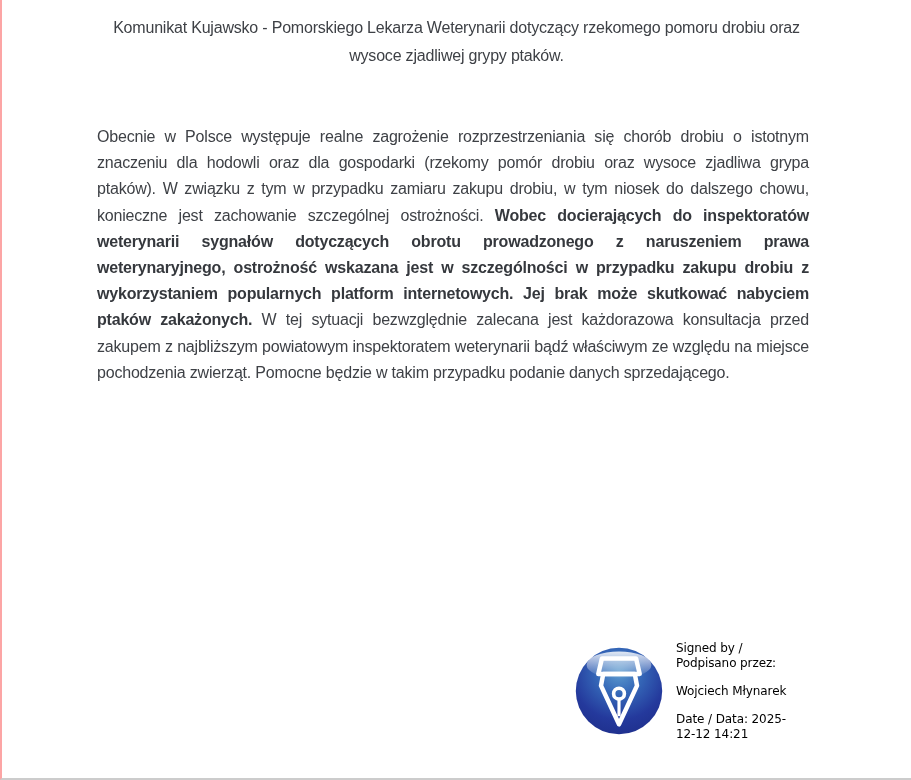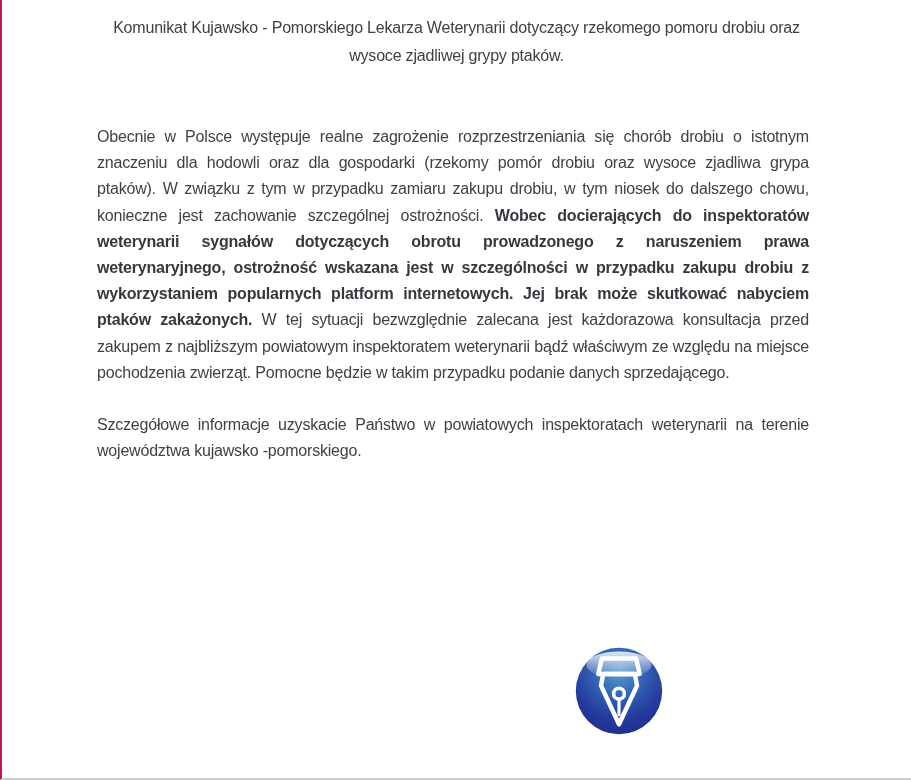--- a/index.html
+++ b/index.html
@@ -2,21 +2,21 @@
 <html><head>
 <meta charset="utf-8">
 <style>
   * { margin: 0; padding: 0; box-sizing: border-box; }
   html, body { background: #ffffff; }
   .page {
     position: relative;
     width: 911px;
     height: 780px;
     background: #ffffff;
-    border-left: 2px solid #be185d;
+    border-left: 2px solid #fca5a5;
     border-bottom: 2px solid #cccccc;
     overflow: hidden;
     font-family: "Liberation Sans", sans-serif;
     color: #3e4146;
   }
   .doc-title {
     margin: 14px auto 0 auto;
     width: 700px;
     text-align: center;
     font-size: 16px;
@@ -63,21 +63,20 @@
 </style>
 </head>
 <body>
 
 <div class="page">
 
   <h1 class="doc-title">Komunikat Kujawsko - Pomorskiego Lekarza Weterynarii dotyczący rzekomego pomoru drobiu oraz wysoce zjadliwej grypy ptaków.</h1>
 
   <div class="doc-body">
     <p><span>Obecnie w Polsce występuje realne zagrożenie rozprzestrzeniania się chorób drobiu o istotnym znaczeniu dla hodowli oraz dla gospodarki (rzekomy pomór drobiu oraz wysoce zjadliwa grypa ptaków). W związku z tym w przypadku zamiaru zakupu drobiu, w tym niosek do dalszego chowu, konieczne jest zachowanie szczególnej ostrożności. </span><span class="emphasis">Wobec docierających do inspektoratów weterynarii sygnałów dotyczących obrotu prowadzonego z naruszeniem prawa weterynaryjnego, ostrożność wskazana jest w szczególności w przypadku zakupu drobiu z wykorzystaniem popularnych platform internetowych. Jej brak może skutkować nabyciem ptaków zakażonych.</span><span> W tej sytuacji bezwzględnie zalecana jest każdorazowa konsultacja przed zakupem z najbliższym powiatowym inspektoratem weterynarii bądź właściwym ze względu na miejsce pochodzenia zwierząt. Pomocne będzie w takim przypadku podanie danych sprzedającego.</span></p>
-    <p>Szczegółowe informacje uzyskacie Państwo w powiatowych inspektoratach weterynarii na terenie województwa kujawsko -pomorskiego.</p>
   </div>
 
   <div class="signature">
     <svg class="sig-icon" viewBox="0 0 100 100" xmlns="http://www.w3.org/2000/svg">
       <defs>
         <radialGradient id="ballGrad" cx="50%" cy="28%" r="85%">
           <stop offset="0%" stop-color="#5d9ccf"></stop>
           <stop offset="30%" stop-color="#3568b8"></stop>
           <stop offset="65%" stop-color="#24399c"></stop>
           <stop offset="100%" stop-color="#1c2b85"></stop>
@@ -87,15 +86,22 @@
           <stop offset="100%" stop-color="#ffffff" stop-opacity="0"></stop>
         </linearGradient>
       </defs>
       <circle cx="50" cy="50" r="48" fill="url(#ballGrad)"></circle>
       <ellipse cx="50" cy="21" rx="36" ry="15" fill="url(#glossGrad)"></ellipse>
       <path d="M31 14 L69 14 L73 31 L27 31 Z" fill="none" stroke="#ffffff" stroke-width="5" stroke-linejoin="round"></path>
       <path d="M32.5 31 L67.5 31 L70 44 L50 87 L30 44 Z" fill="none" stroke="#ffffff" stroke-width="5" stroke-linejoin="round"></path>
       <circle cx="50" cy="53" r="6" fill="none" stroke="#ffffff" stroke-width="4"></circle>
       <line x1="50" y1="59" x2="50" y2="78" stroke="#ffffff" stroke-width="3.5"></line>
     </svg>
+    <div class="sig-text">
+      <div class="sig-line">Signed by /
+Podpisano przez:</div>
+      <div class="sig-name">Wojciech Młynarek</div>
+      <div class="sig-date sig-line">Date / Data: 2025-
+12-12 14:21</div>
+    </div>
   </div>
 
 </div>
 
 </body></html>

